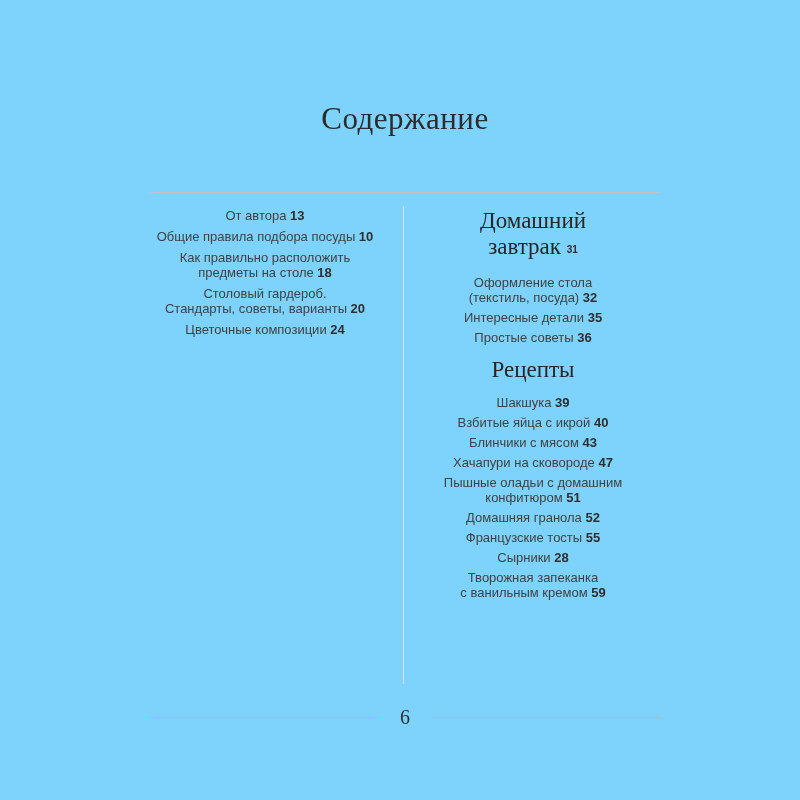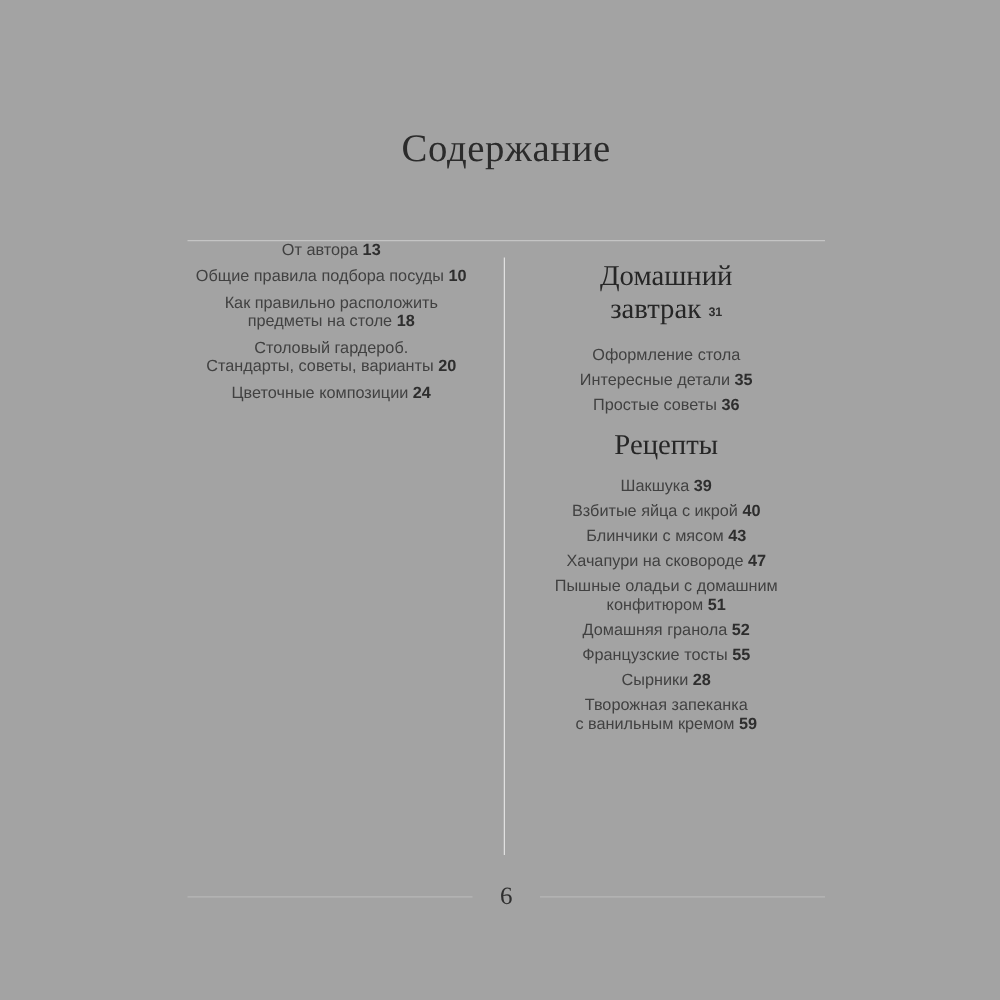--- a/index.html
+++ b/index.html
@@ -3,21 +3,21 @@
 <meta charset="utf-8">
 <style>
   html, body { margin: 0; padding: 0; }
   body {
     width: 800px; height: 800px;
     background: #ffffff;
     overflow: hidden;
     font-family: "Liberation Sans", sans-serif;
     position: relative;
   }
-  .sheet { position: absolute; inset: 0; background: #a3a3a3; }
+  .sheet { position: absolute; inset: 0; background: #7dd3fc; }
 
   .page-title {
     position: absolute;
     left: 150px; top: 80px; width: 510px;
     text-align: center;
     font-family: "Liberation Serif", "DejaVu Serif", serif;
     font-size: 31px;
     font-weight: 400;
     letter-spacing: 0.5px;
     color: #2b2b2b;
@@ -32,21 +32,21 @@
   .column-divider {
     position: absolute;
     left: 403px; top: 206px; width: 1px; height: 478px;
     background: #e0e0e0;
   }
 
   .toc-col {
     position: absolute;
     text-align: center;
   }
-  .toc-col-left  { left: 145px; top: 192px; width: 240px; }
+  .toc-col-left  { left: 145px; top: 208px; width: 240px; }
   .toc-col-right { left: 413px; top: 202px; width: 240px; }
 
   .entry {
     font-size: 13px;
     line-height: 15px;
     color: #414141;
     margin: 0 0 6px 0;
   }
   .toc-col-right .entry { margin-bottom: 5px; }
   .entry .line { display: block; white-space: nowrap; }
@@ -122,20 +122,21 @@
       </div>
     </div>
 
   <div class="toc-col toc-col-right">
       <div class="heading">
         <span class="hline">Домашний</span>
         <span class="hline">завтрак <b class="pg pg-sm">31</b></span>
       </div>
       <div class="entry">
         <span class="line">Оформление стола</span>
+        <span class="line">(текстиль, посуда) <b class="pg">32</b></span>
       </div>
       <div class="entry">
         <span class="line">Интересные детали <b class="pg">35</b></span>
       </div>
       <div class="entry">
         <span class="line">Простые советы <b class="pg">36</b></span>
       </div>
       <div class="heading">
         <span class="hline">Рецепты</span>
       </div>

